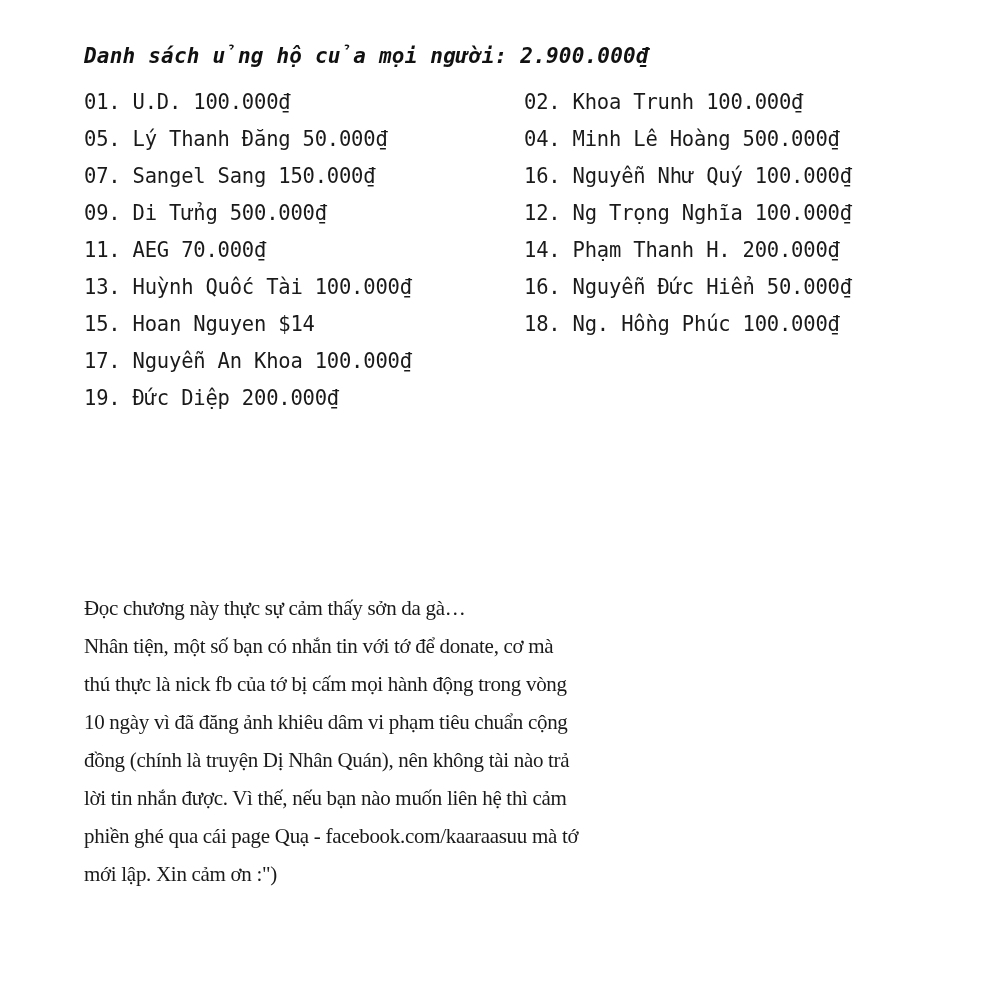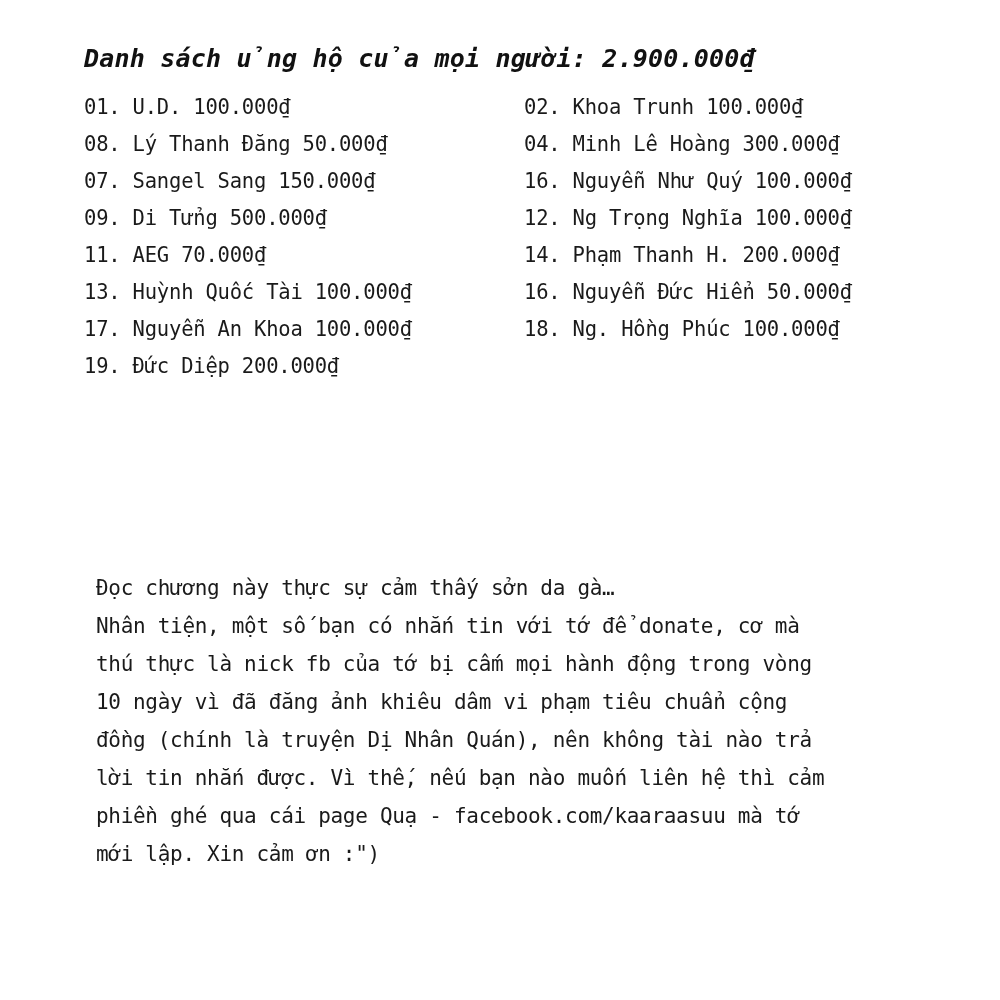--- a/index.html
+++ b/index.html
@@ -18,21 +18,21 @@
     position: relative;
     width: 1000px;
     height: 1000px;
     box-sizing: border-box;
     padding: 44px 80px 0 84px;
   }
   .donation-title {
     font-family: "DejaVu Sans Mono", monospace;
     font-style: italic;
     font-weight: 700;
-    font-size: 25px;
+    font-size: 21px;
     letter-spacing: 0.2px;
     color: #111;
     margin: 0 0 16px 0;
     white-space: nowrap;
   }
   .donation-grid {
     display: grid;
     grid-template-columns: 430px 1fr;
     column-gap: 10px;
     row-gap: 0px;
@@ -54,48 +54,50 @@
   }
   .note {
     font-family: "DejaVu Sans Mono", monospace;
     font-size: 21px;
     line-height: 38px;
     color: #1a1a1a;
     letter-spacing: -0.3px;
     max-width: 840px;
   }
   .note p {
-    margin: 12px;
+    margin: 0;
+    font-family: Liberation Serif, serif;
   }
   .note .line {
     display: block;
     white-space: nowrap;
   }
 </style>
 </head>
 <body>
 
 <div class="page">
 
   <h1 class="donation-title">Danh sách ủng hộ của mọi người: 2.900.000₫</h1>
 
   <div class="donation-grid">
     <div class="donor-col">
       <div class="donor-item">01. U.D. 100.000₫</div>
-      <div class="donor-item">08. Lý Thanh Đăng 50.000₫</div>
+      <div class="donor-item">05. Lý Thanh Đăng 50.000₫</div>
       <div class="donor-item">07. Sangel Sang 150.000₫</div>
       <div class="donor-item">09. Di Tửng 500.000₫</div>
       <div class="donor-item">11. AEG 70.000₫</div>
       <div class="donor-item">13. Huỳnh Quốc Tài 100.000₫</div>
+      <div class="donor-item">15. Hoan Nguyen $14</div>
       <div class="donor-item">17. Nguyễn An Khoa 100.000₫</div>
       <div class="donor-item">19. Đức Diệp 200.000₫</div>
     </div>
     <div class="donor-col">
       <div class="donor-item">02. Khoa Trunh 100.000₫</div>
-      <div class="donor-item">04. Minh Lê Hoàng 300.000₫</div>
+      <div class="donor-item">04. Minh Lê Hoàng 500.000₫</div>
       <div class="donor-item">16. Nguyễn Như Quý 100.000₫</div>
       <div class="donor-item">12. Ng Trọng Nghĩa 100.000₫</div>
       <div class="donor-item">14. Phạm Thanh H. 200.000₫</div>
       <div class="donor-item">16. Nguyễn Đức Hiển 50.000₫</div>
       <div class="donor-item">18. Ng. Hồng Phúc 100.000₫</div>
     </div>
   </div>
 
   <div class="spacer"></div>
 

